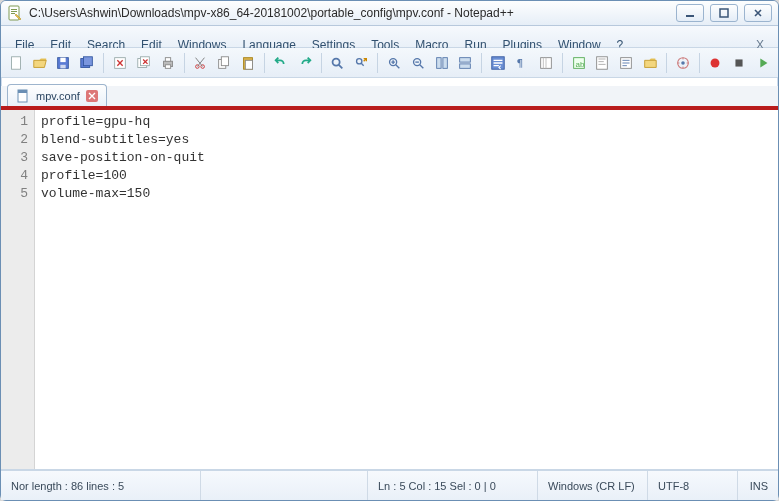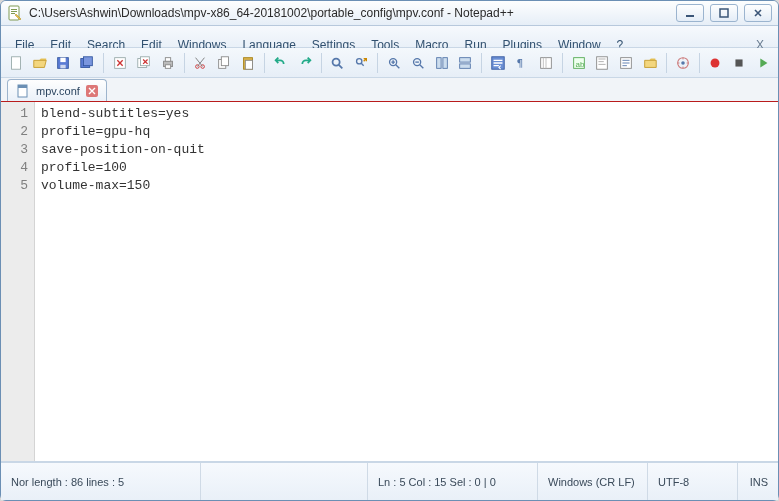--- a/index.html
+++ b/index.html
@@ -14,34 +14,34 @@
   
   .menubar { height: 22px; background: linear-gradient(#f6f9fd,#e9f0f8); border-bottom: 1px solid #c9d7e6; display: flex; align-items: stretch; padding: 9px 6px; color: #31506f; }
   .menu-item { padding: 3px 8px; cursor: default; }
   .menu-spacer { flex: 1; }
   .menu-x { padding: 3px 8px; color: #6a7d91; }
   
   .toolbar { height: 30px; background: linear-gradient(#f4f8fc,#e6eef7); border-bottom: 1px solid #c9d7e6; display: flex; align-items: center; padding: 2px 4px; gap: 2px; }
   .tb-btn { width: 22px; height: 22px; border: 1px solid transparent; border-radius: 3px; display: flex; align-items: center; justify-content: center; background: transparent; }
   .tb-sep { width: 1px; height: 20px; background: #c6d4e3; margin: 0 3px; }
   
-  .tabbar { height: 24px; background: #f1f4f8; border-bottom: 1px solid #b91c1c; display: flex; align-items: flex-end; padding-left: 6px; }
+  .tabbar { height: 24px; background: #f1f4f8; border-bottom: 4px solid #b91c1c; display: flex; align-items: flex-end; padding-left: 6px; margin-top: 8px; }
   .tab { height: 22px; padding: 0 8px; border: 1px solid #9db4cd; border-bottom: none; border-radius: 4px 4px 0 0; background: linear-gradient(#fefefe,#eaf1f9); display: flex; align-items: center; gap: 6px; }
   .tab .tab-icon { width: 14px; height: 14px; display: inline-flex; }
   .tab .tab-label { color: #2b4560; font-size: 11px; }
   .tab .tab-close { width: 12px; height: 12px; border-radius: 2px; background: #d77; display: flex; align-items: center; justify-content: center; color: #fff; font-size: 9px; line-height: 1; }
   
   .editor-area { flex: 1; display: flex; border-bottom: 1px solid #c9d7e6; background: #fff; }
   .gutter { width: 34px; background: #ececec; border-right: 1px solid #d4d4d4; text-align: right; padding: 3px 6px 3px 2px; color: #808080; font-family: Consolas, "Courier New", monospace; font-size: 13px; line-height: 18px; }
   .gutter div { height: 18px; }
   .code { flex: 1; padding: 3px 6px; font-family: Consolas, "Courier New", monospace; font-size: 13px; line-height: 18px; color: #333; position: relative; }
   .code .line { height: 18px; white-space: pre; position: relative; }
   .code .line.current::before { content: ""; position: absolute; left: -6px; right: -6px; top: 0; bottom: 0; background: #e8edf6; z-index: -1; }
   
-  .statusbar { height: 38px; background: linear-gradient(#f6f9fd,#e9f0f8); display: flex; align-items: center; font-size: 11px; color: #3a4a5a; border-top: 1px solid #c9d7e6; }
+  .statusbar { height: 30px; background: linear-gradient(#f6f9fd,#e9f0f8); display: flex; align-items: center; font-size: 11px; color: #3a4a5a; border-top: 1px solid #c9d7e6; }
   .statusbar > div { padding: 0 10px; height: 100%; display: flex; align-items: center; border-right: 1px solid #cfdae6; }
   .statusbar .flex { flex: 1; border-right: 1px solid #cfdae6; }
   .statusbar > div:last-child { border-right: none; }
   
   svg { display: block; }
 </style>
 </head>
 <body>
 
 <div class="window">
@@ -364,22 +364,22 @@
 
   <div class="editor-area">
     <div class="gutter" id="gutter">
         <div>1</div>
         <div>2</div>
         <div>3</div>
         <div>4</div>
         <div>5</div>
       </div>
     <div class="code" id="code">
+        <div class="line">profile=gpu-hq</div>
         <div class="line">blend-subtitles=yes</div>
-        <div class="line">profile=gpu-hq</div>
         <div class="line">save-position-on-quit</div>
         <div class="line">profile=100</div>
         <div class="line current">volume-max=150</div>
       </div>
   </div>
 
   <div class="statusbar">
     <div style="min-width:200px;">Nor  length : 86      lines : 5</div>
     <div class="flex"></div>
     <div style="min-width:170px;">Ln : 5    Col : 15    Sel : 0 | 0</div>

